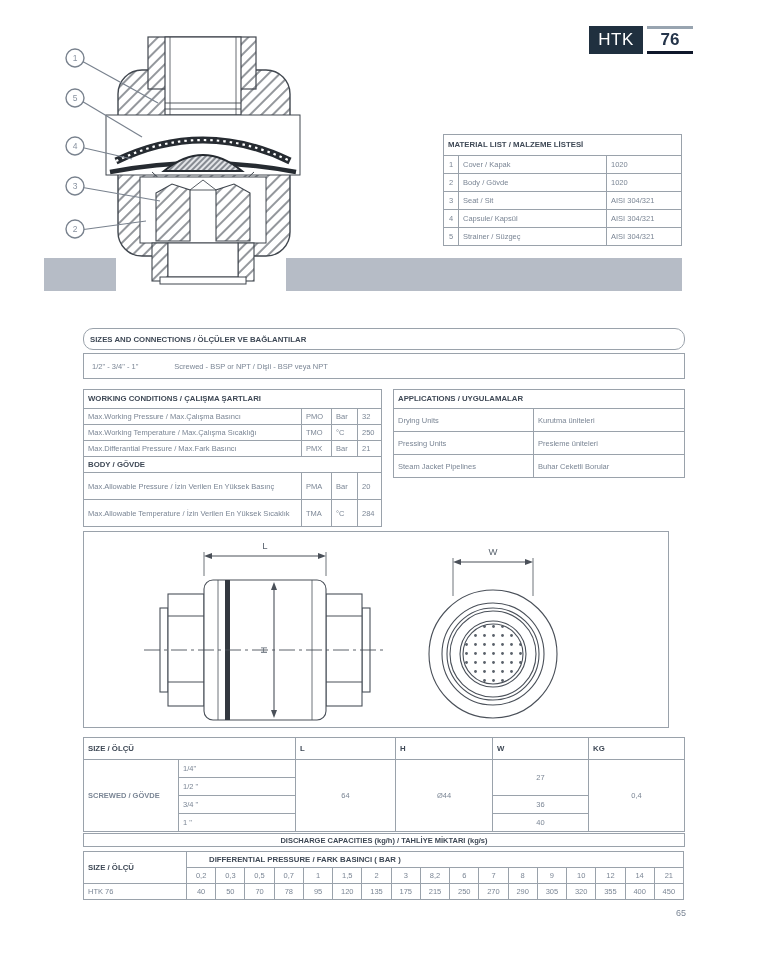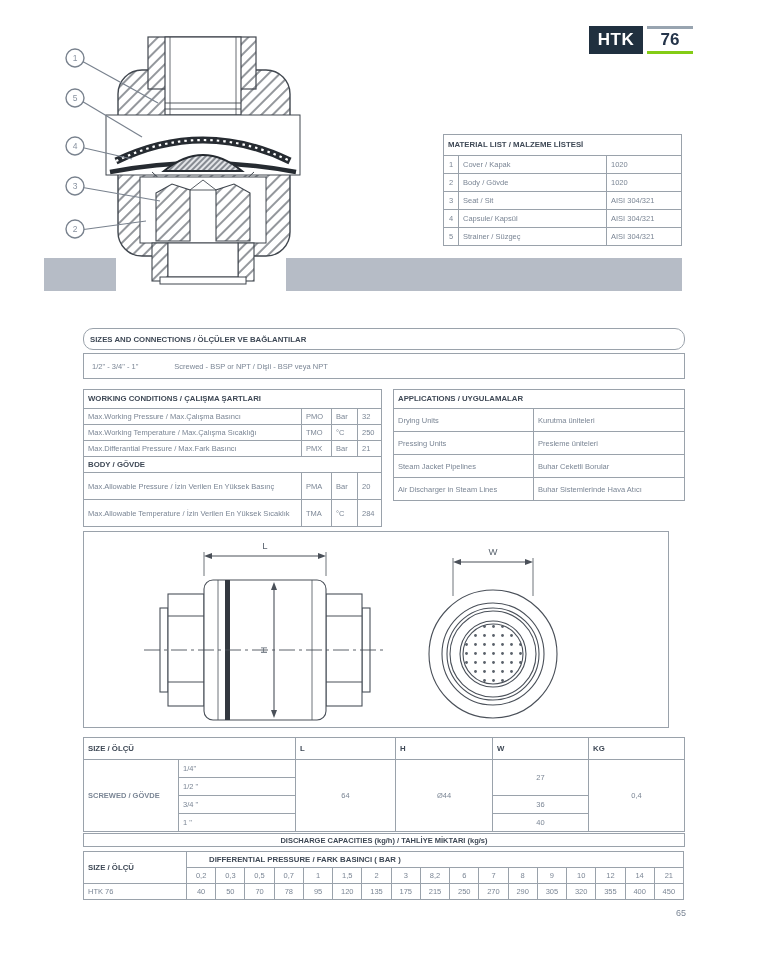--- a/index.html
+++ b/index.html
@@ -3,23 +3,23 @@
 <meta charset="utf-8">
 <style>
   html,body{margin:0;padding:0;background:#e8e8e8;}
   .page{position:relative;width:768px;height:960px;background:#ffffff;
         font-family:"Liberation Sans",sans-serif;overflow:hidden;margin:0 auto;}
   .abs{position:absolute;}
   
   .band{position:absolute;height:33px;background:#b6bcc6;z-index:1;}
   
   .logo{position:absolute;left:589px;top:26px;display:flex;align-items:stretch;z-index:3;}
-  .logo .brand{width:54px;height:28px;background:#20303f;color:#ffffff;font-weight:bold;
+  .logo .brand{width:54px;height:28px;background:#20303f;color:#ffffff;font-weight:normal;
         font-size:17px;display:flex;align-items:center;justify-content:center;letter-spacing:.5px;}
-  .logo .model{width:46px;height:22px;margin-left:4px;border-top:3px solid #98a4b0;border-bottom:3px solid #84cc16;
+  .logo .model{width:46px;height:22px;margin-left:4px;border-top:3px solid #98a4b0;border-bottom:3px solid #0f172a;
         color:#24344a;font-weight:bold;font-size:17px;display:flex;align-items:center;justify-content:center;}
   
   .tbl{border-collapse:collapse;table-layout:fixed;background:#fff;position:absolute;z-index:2;}
   .tbl th,.tbl td{border:1px solid #9aa2ab;font-size:7.5px;color:#7b8695;padding:1px 4px;
         vertical-align:middle;line-height:1.2;overflow:hidden;}
   .tbl th{color:#3f4956;font-weight:bold;text-align:left;font-size:7.8px;}
   .c{text-align:center;padding:1px 1px;}
   .nw{white-space:nowrap;}
   .wrap{white-space:normal;}
   .bold{font-weight:bold;color:#3f4956;}
@@ -207,24 +207,20 @@
           <td class="nw">Kurutma üniteleri</td>
         </tr>
     <tr>
           <td class="nw" style="height:20px;">Pressing Units</td>
           <td class="nw">Presleme üniteleri</td>
         </tr>
     <tr>
           <td class="nw" style="height:20px;">Steam Jacket Pipelines</td>
           <td class="nw">Buhar Ceketli Borular</td>
         </tr>
-    <tr>
-          <td class="nw" style="height:20px;">Air Discharger in Steam Lines</td>
-          <td class="nw">Buhar Sistemlerinde Hava Atıcı</td>
-        </tr>
   </tbody>
     </table>
 
   <div class="dimbox" style="left:83px;top:531px;width:584px;height:195px;">
     <svg width="584" height="195" viewBox="0 0 584 195">
       <defs>
         <pattern id="dotp" width="9" height="9" patternUnits="userSpaceOnUse">
           <rect width="9" height="9" fill="#ffffff"></rect>
           <circle cx="4.5" cy="4.5" r="1.4" fill="#596069"></circle>
         </pattern>

